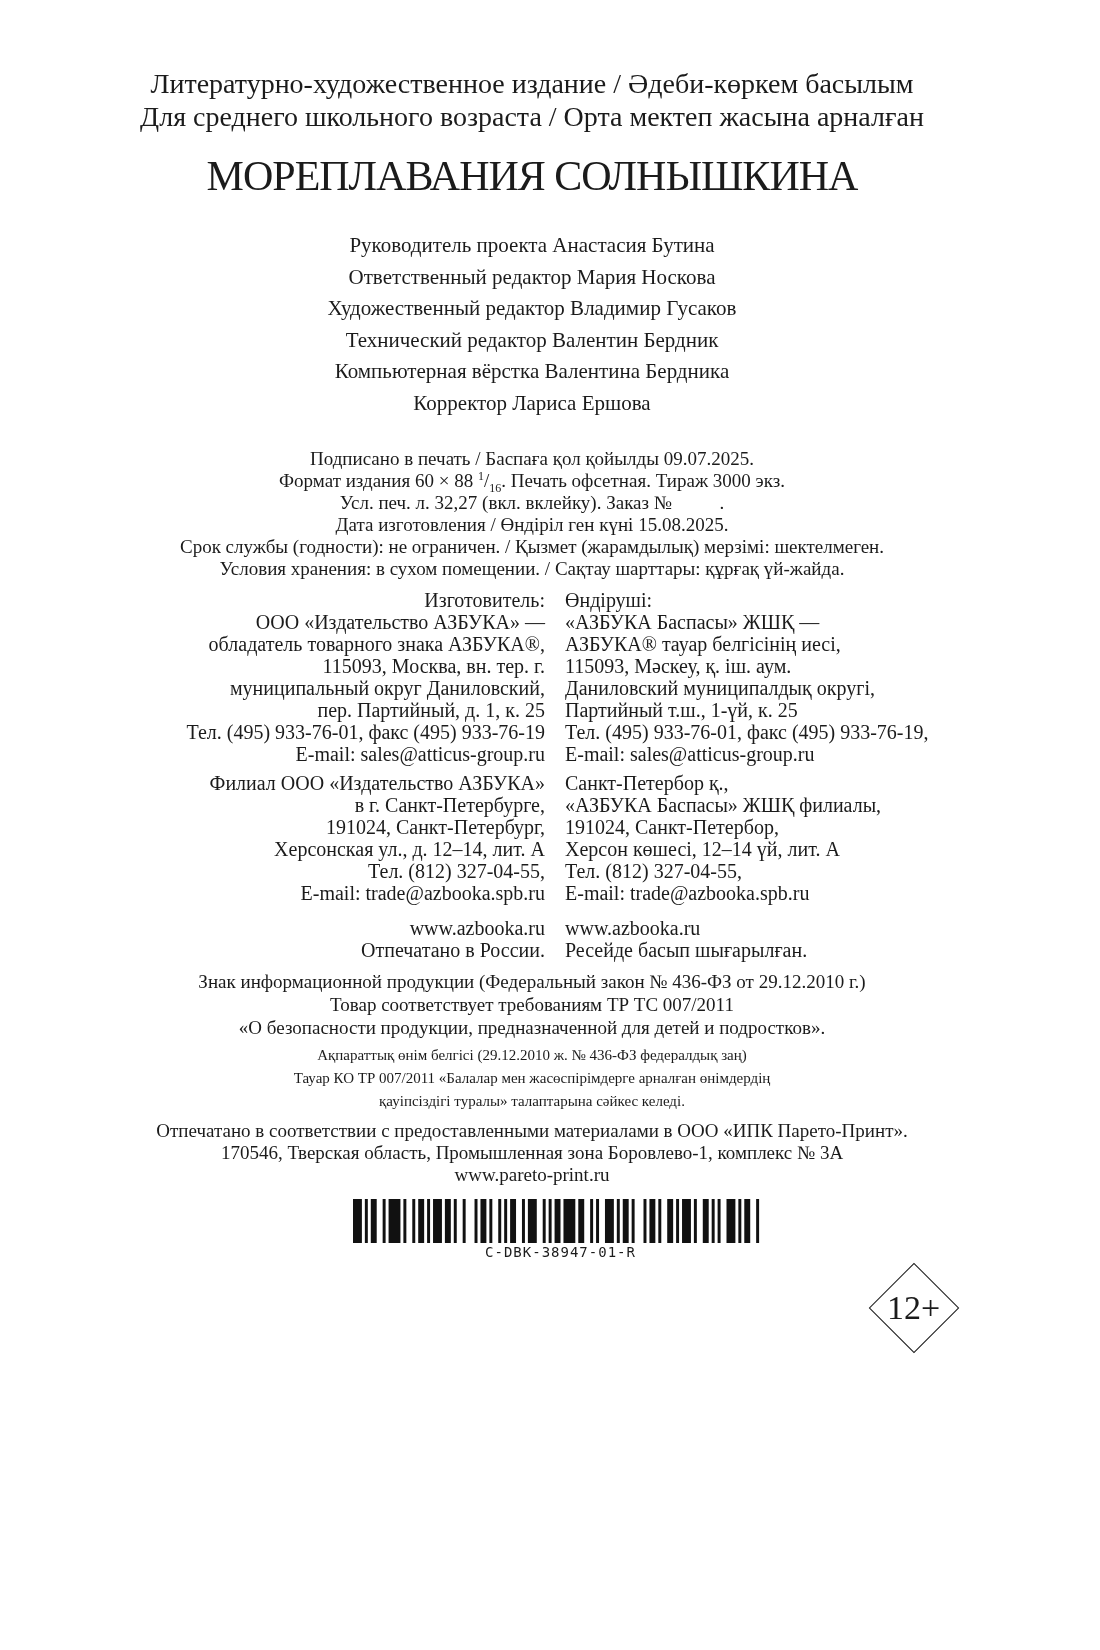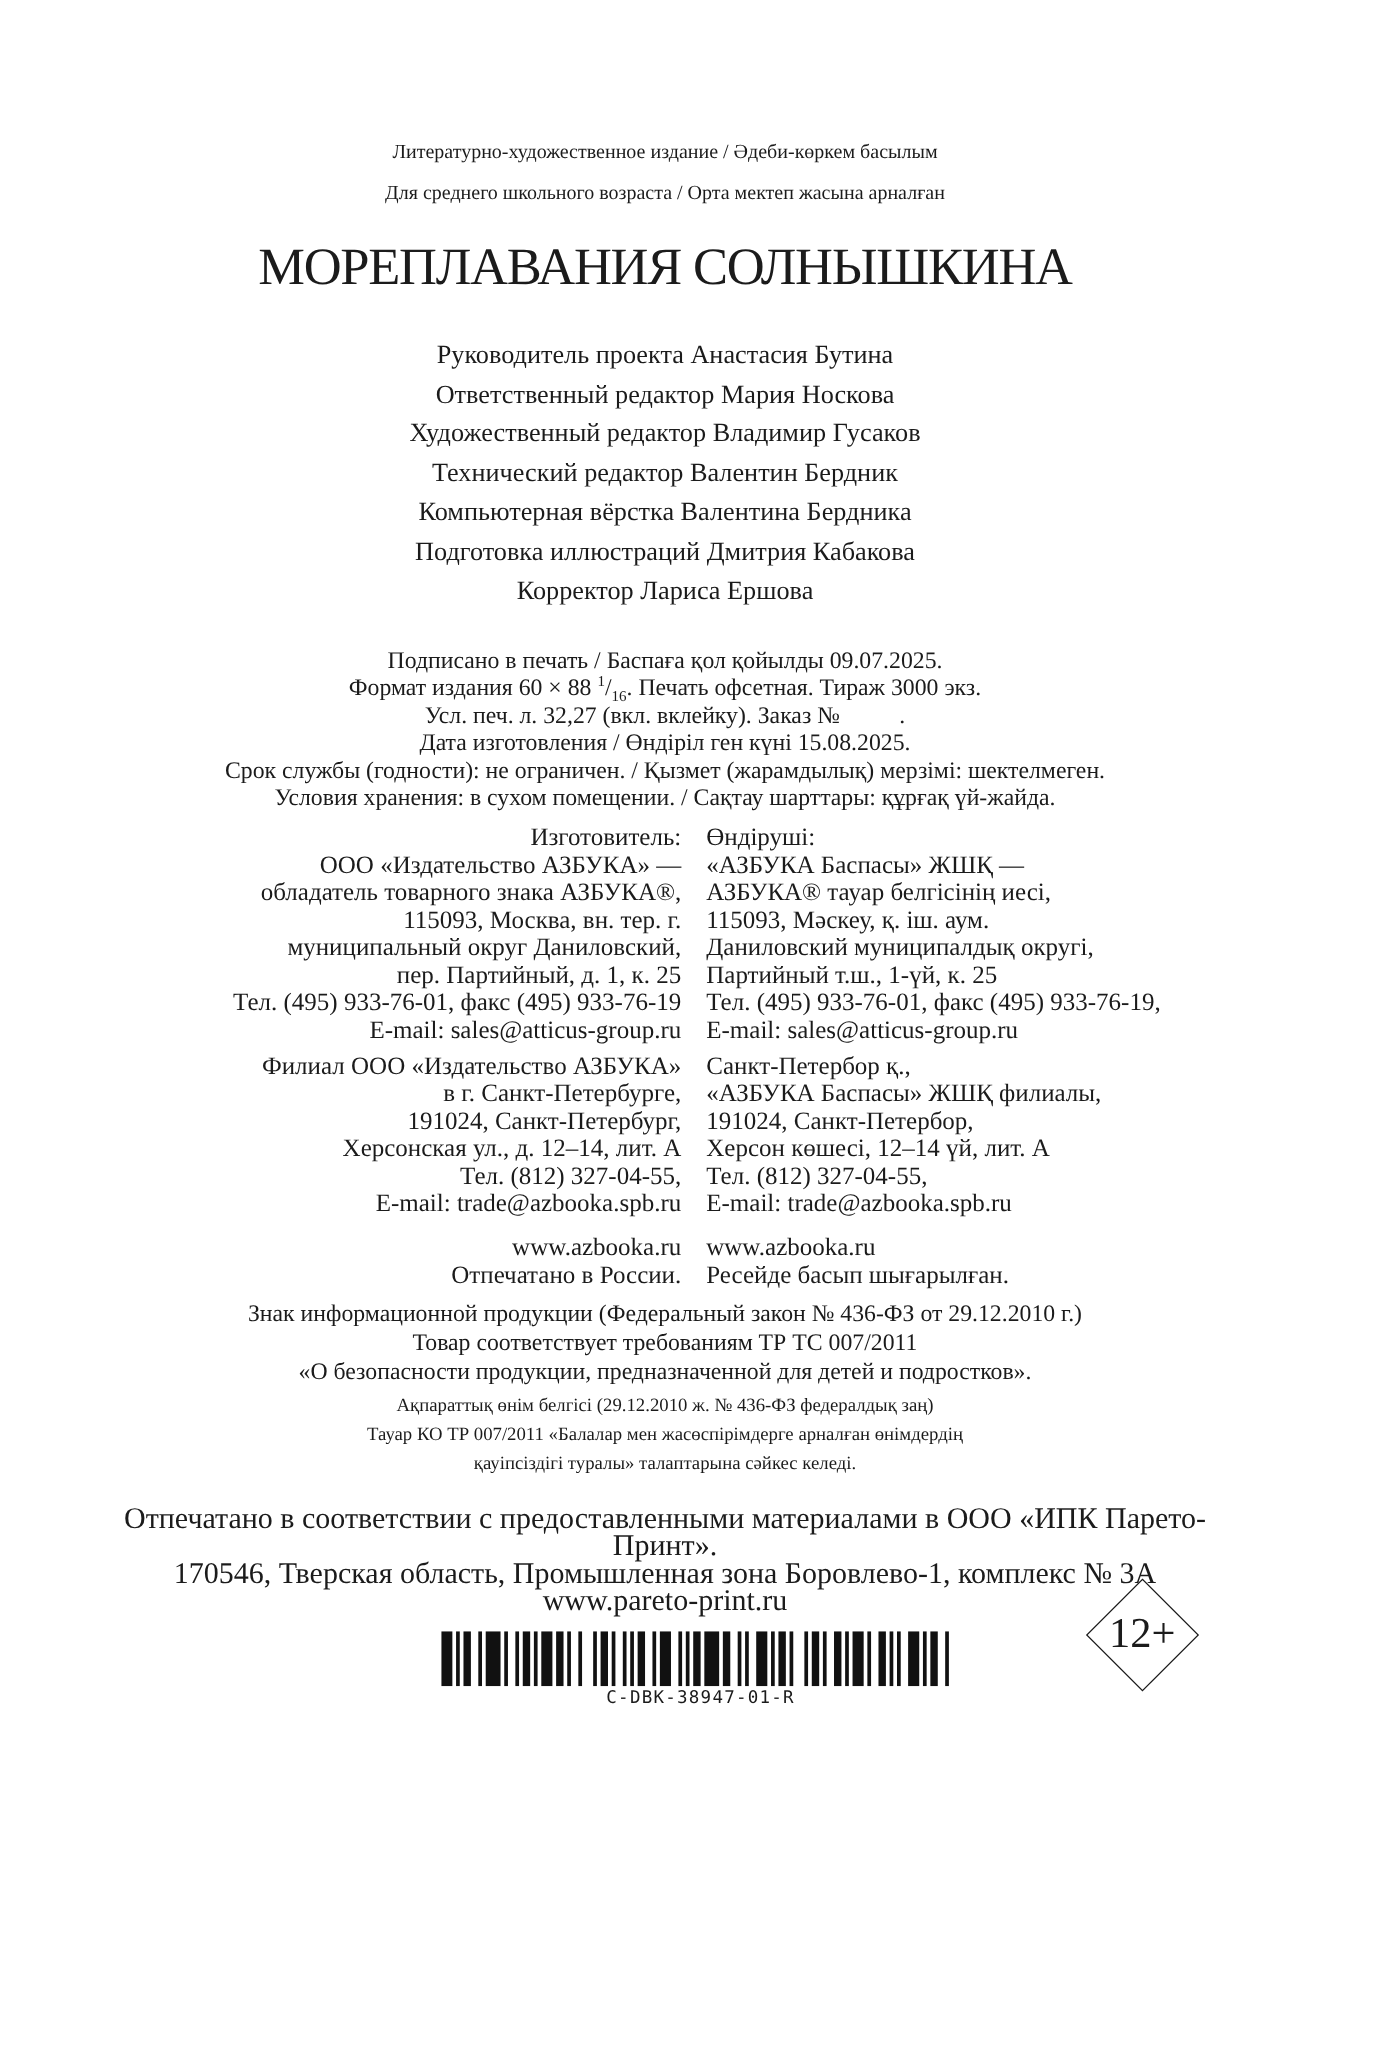--- a/index.html
+++ b/index.html
@@ -13,22 +13,22 @@
     font-family: "Liberation Serif", "DejaVu Serif", serif;
     color: #1b1b1b;
     -webkit-font-smoothing: antialiased;
   }
   .content {
     margin-left: 92px;
     width: 880px;
     text-align: center;
   }
   .edition {
-    padding-top: 105px;
-    font-size: 16px;
+    padding-top: 67px;
+    font-size: 28px;
     line-height: 33px;
   }
   .author {
     margin-top: 31px;
     font-size: 28px;
     font-weight: bold;
     line-height: 30px;
   }
   .title {
     margin: 22px 0 0 0;
@@ -56,21 +56,21 @@
     line-height: 22px;
     text-align: left;
   }
   .col-left  { width: 453px; text-align: right; }
   .col-right { margin-left: 20px; flex: 1; text-align: left; }
   .blk.gap1 { margin-top: 7px; }
   .blk.gap2 { margin-top: 13px; }
   .cert    { margin-top: 6px;  font-size: 19px; line-height: 22px; }
   .info-ru { margin-top: 9px;  font-size: 19px; line-height: 23px; }
   .info-kz { margin-top: 5px;  font-size: 15px; line-height: 23px; }
-  .printer { margin-top: 21px;  font-size: 24px; line-height: 22px; }
+  .printer { margin-top: 7px;  font-size: 19px; line-height: 22px; }
   .badge {
     position: absolute;
     left: 882px; top: 1276px;
     width: 62px; height: 62px;
     border: 1.5px solid #1b1b1b;
     transform: rotate(45deg);
     display: flex; align-items: center; justify-content: center;
     background: #ffffff;
   }
   .badge-label {
@@ -107,21 +107,20 @@
 
 
   <h1 class="title">МОРЕПЛАВАНИЯ СОЛНЫШКИНА</h1>
 
   <div class="credits">
       <div>Руководитель проекта Анастасия Бутина</div>
       <div>Ответственный редактор Мария Носкова</div>
       <div>Художественный редактор Владимир Гусаков</div>
       <div>Технический редактор Валентин Бердник</div>
       <div>Компьютерная вёрстка Валентина Бердника</div>
-      <div>Подготовка иллюстраций Дмитрия Кабакова</div>
       <div>Корректор Лариса Ершова</div>
     </div>
 
   <div class="printinfo">
     <div>Подписано в печать / Баспаға қол қойылды 09.07.2025.</div>
     <div><span>Формат издания 60 × 88 </span><sup>1</sup><span>/</span><sub>16</sub><span>. Печать офсетная. Тираж 3000 экз.</span></div>
     <div>
         <div>Усл. печ. л. 32,27 (вкл. вклейку). Заказ №   .</div>
         <div>Дата изготовления / Өндіріл ген күні 15.08.2025.</div>
         <div>Срок службы (годности): не ограничен. / Қызмет (жарамдылық) мерзімі: шектелмеген.</div>

